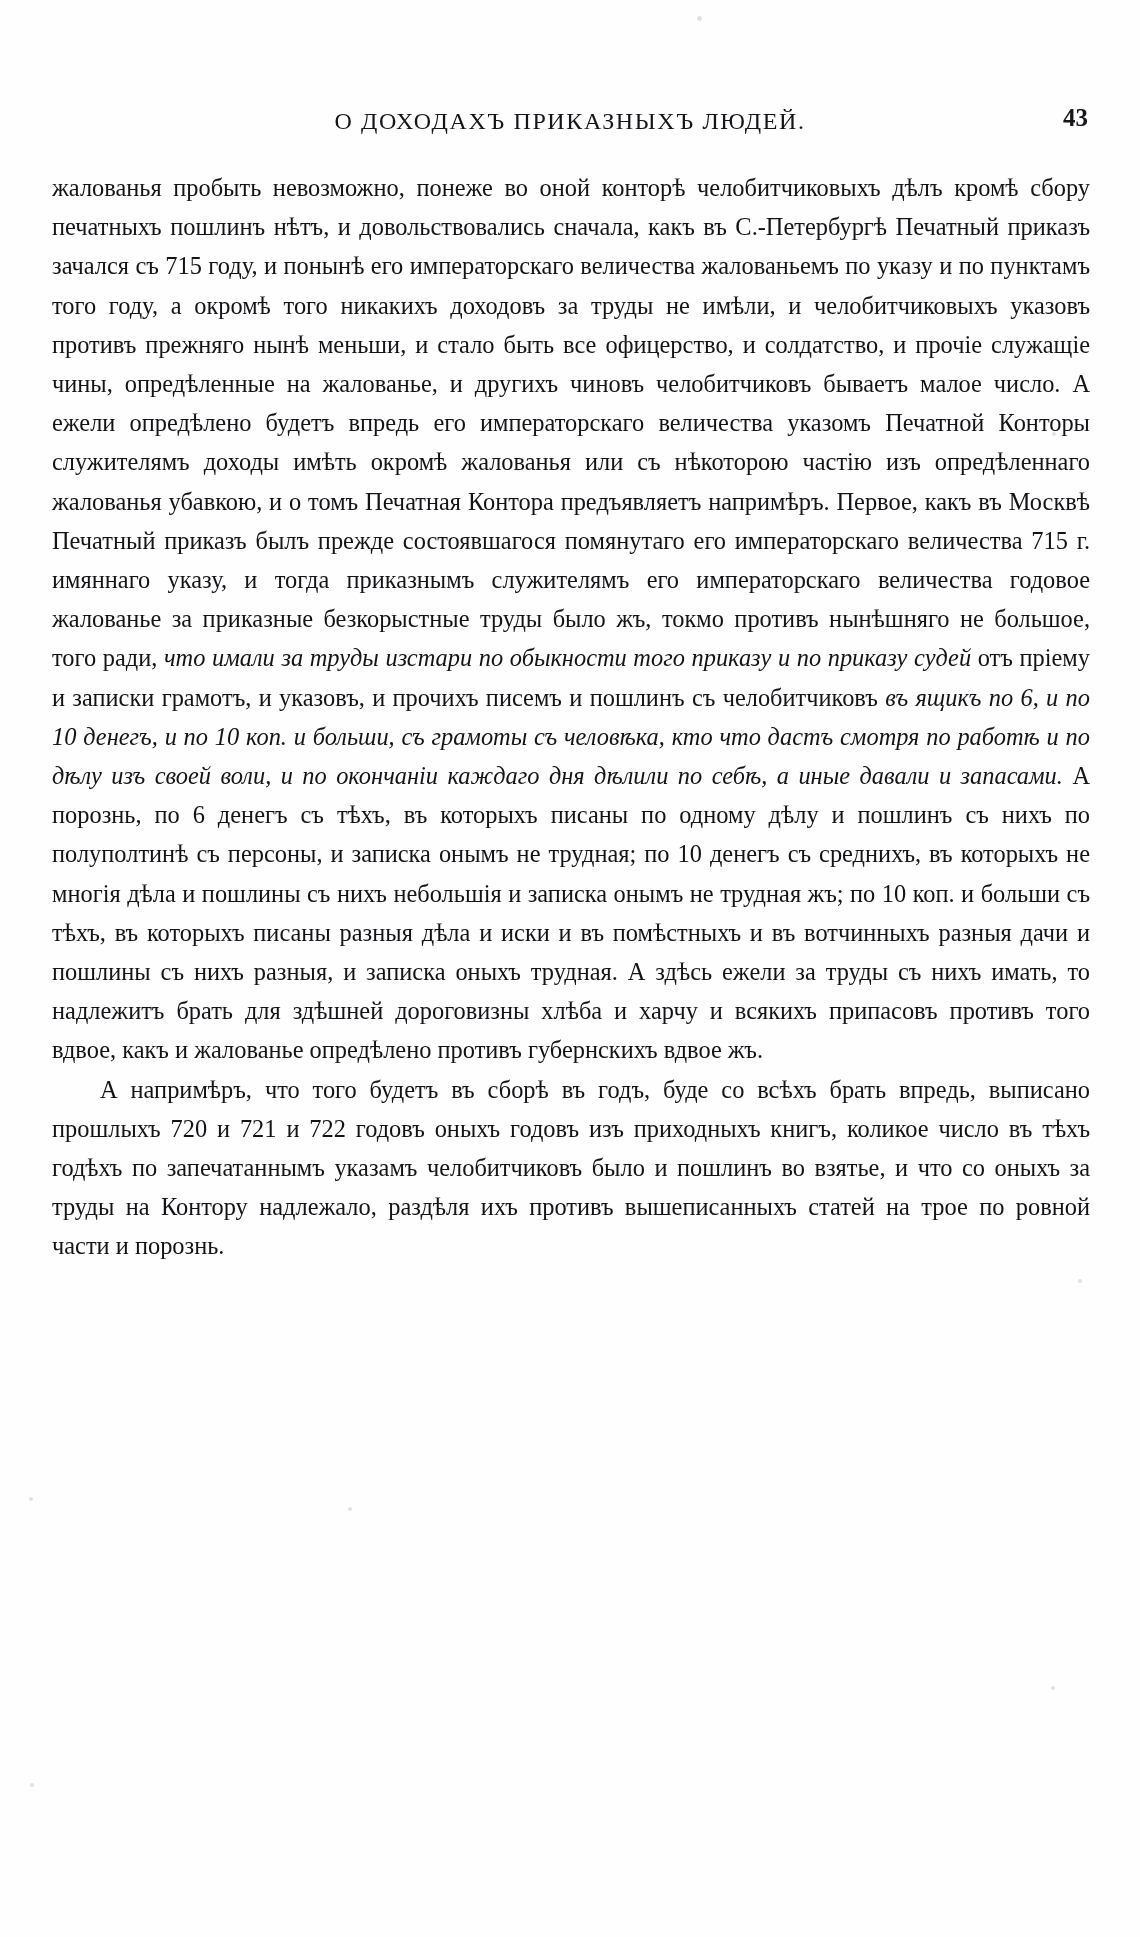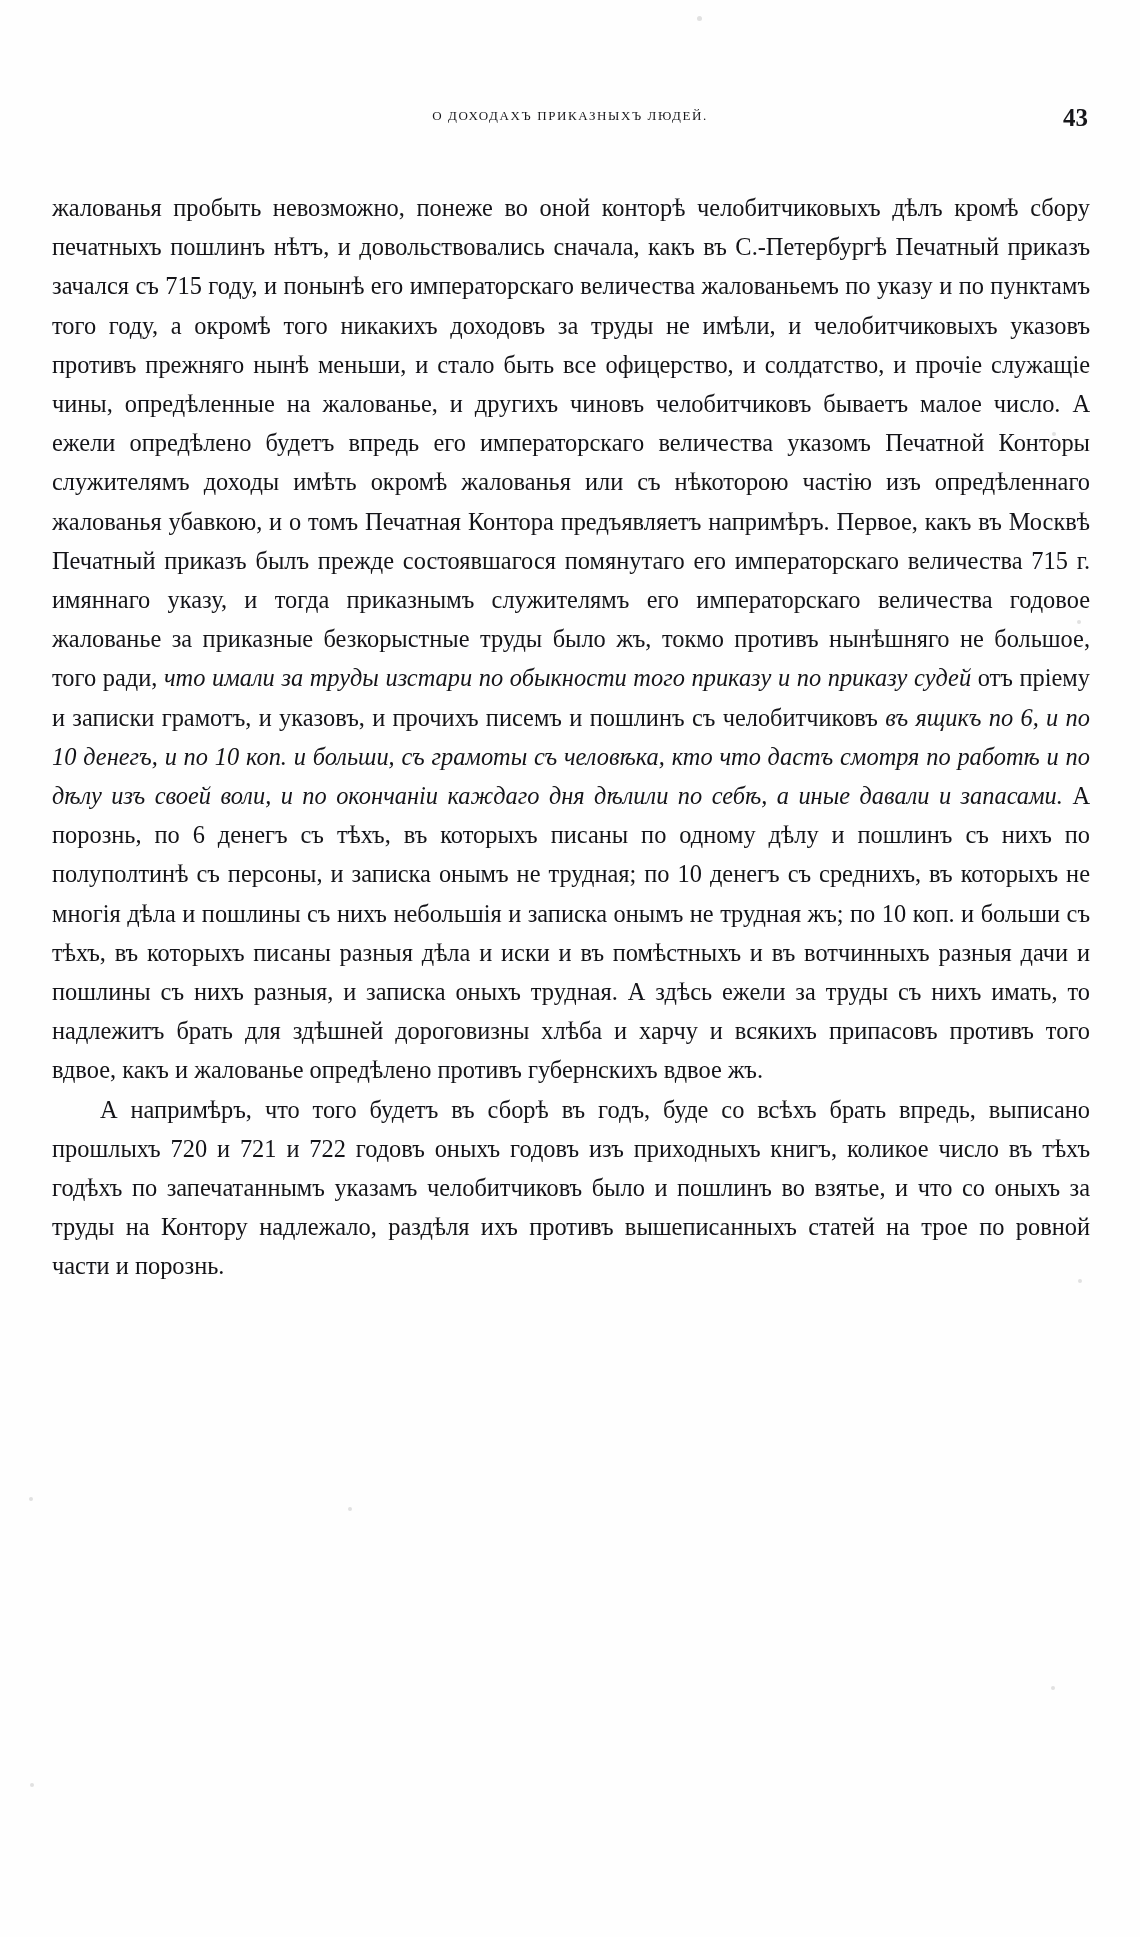--- a/index.html
+++ b/index.html
@@ -29,40 +29,40 @@
     top: 108px;
     width: 1140px;
     height: 28px;
   }
   .running-title {
     position: absolute;
     left: 0;
     top: 0;
     width: 1140px;
     text-align: center;
-    font-size: 13px;
+    font-size: 24px;
     letter-spacing: 1.6px;
     font-variant: small-caps;
     text-transform: uppercase;
     font-weight: 400;
     color: #16161a;
   }
   .page-number {
     position: absolute;
     right: 52px;
     top: -4px;
     font-size: 25px;
     font-weight: 700;
     color: #16161a;
     text-align: right;
   }
   .body-text {
     position: absolute;
     left: 52px;
-    top: 188px;
+    top: 168px;
     width: 1038px;
     font-size: 24.4px;
     line-height: 39.2px;
     text-align: justify;
     text-justify: inter-word;
     color: #141418;
   }
   .body-text p {
     margin: 0;
   }

